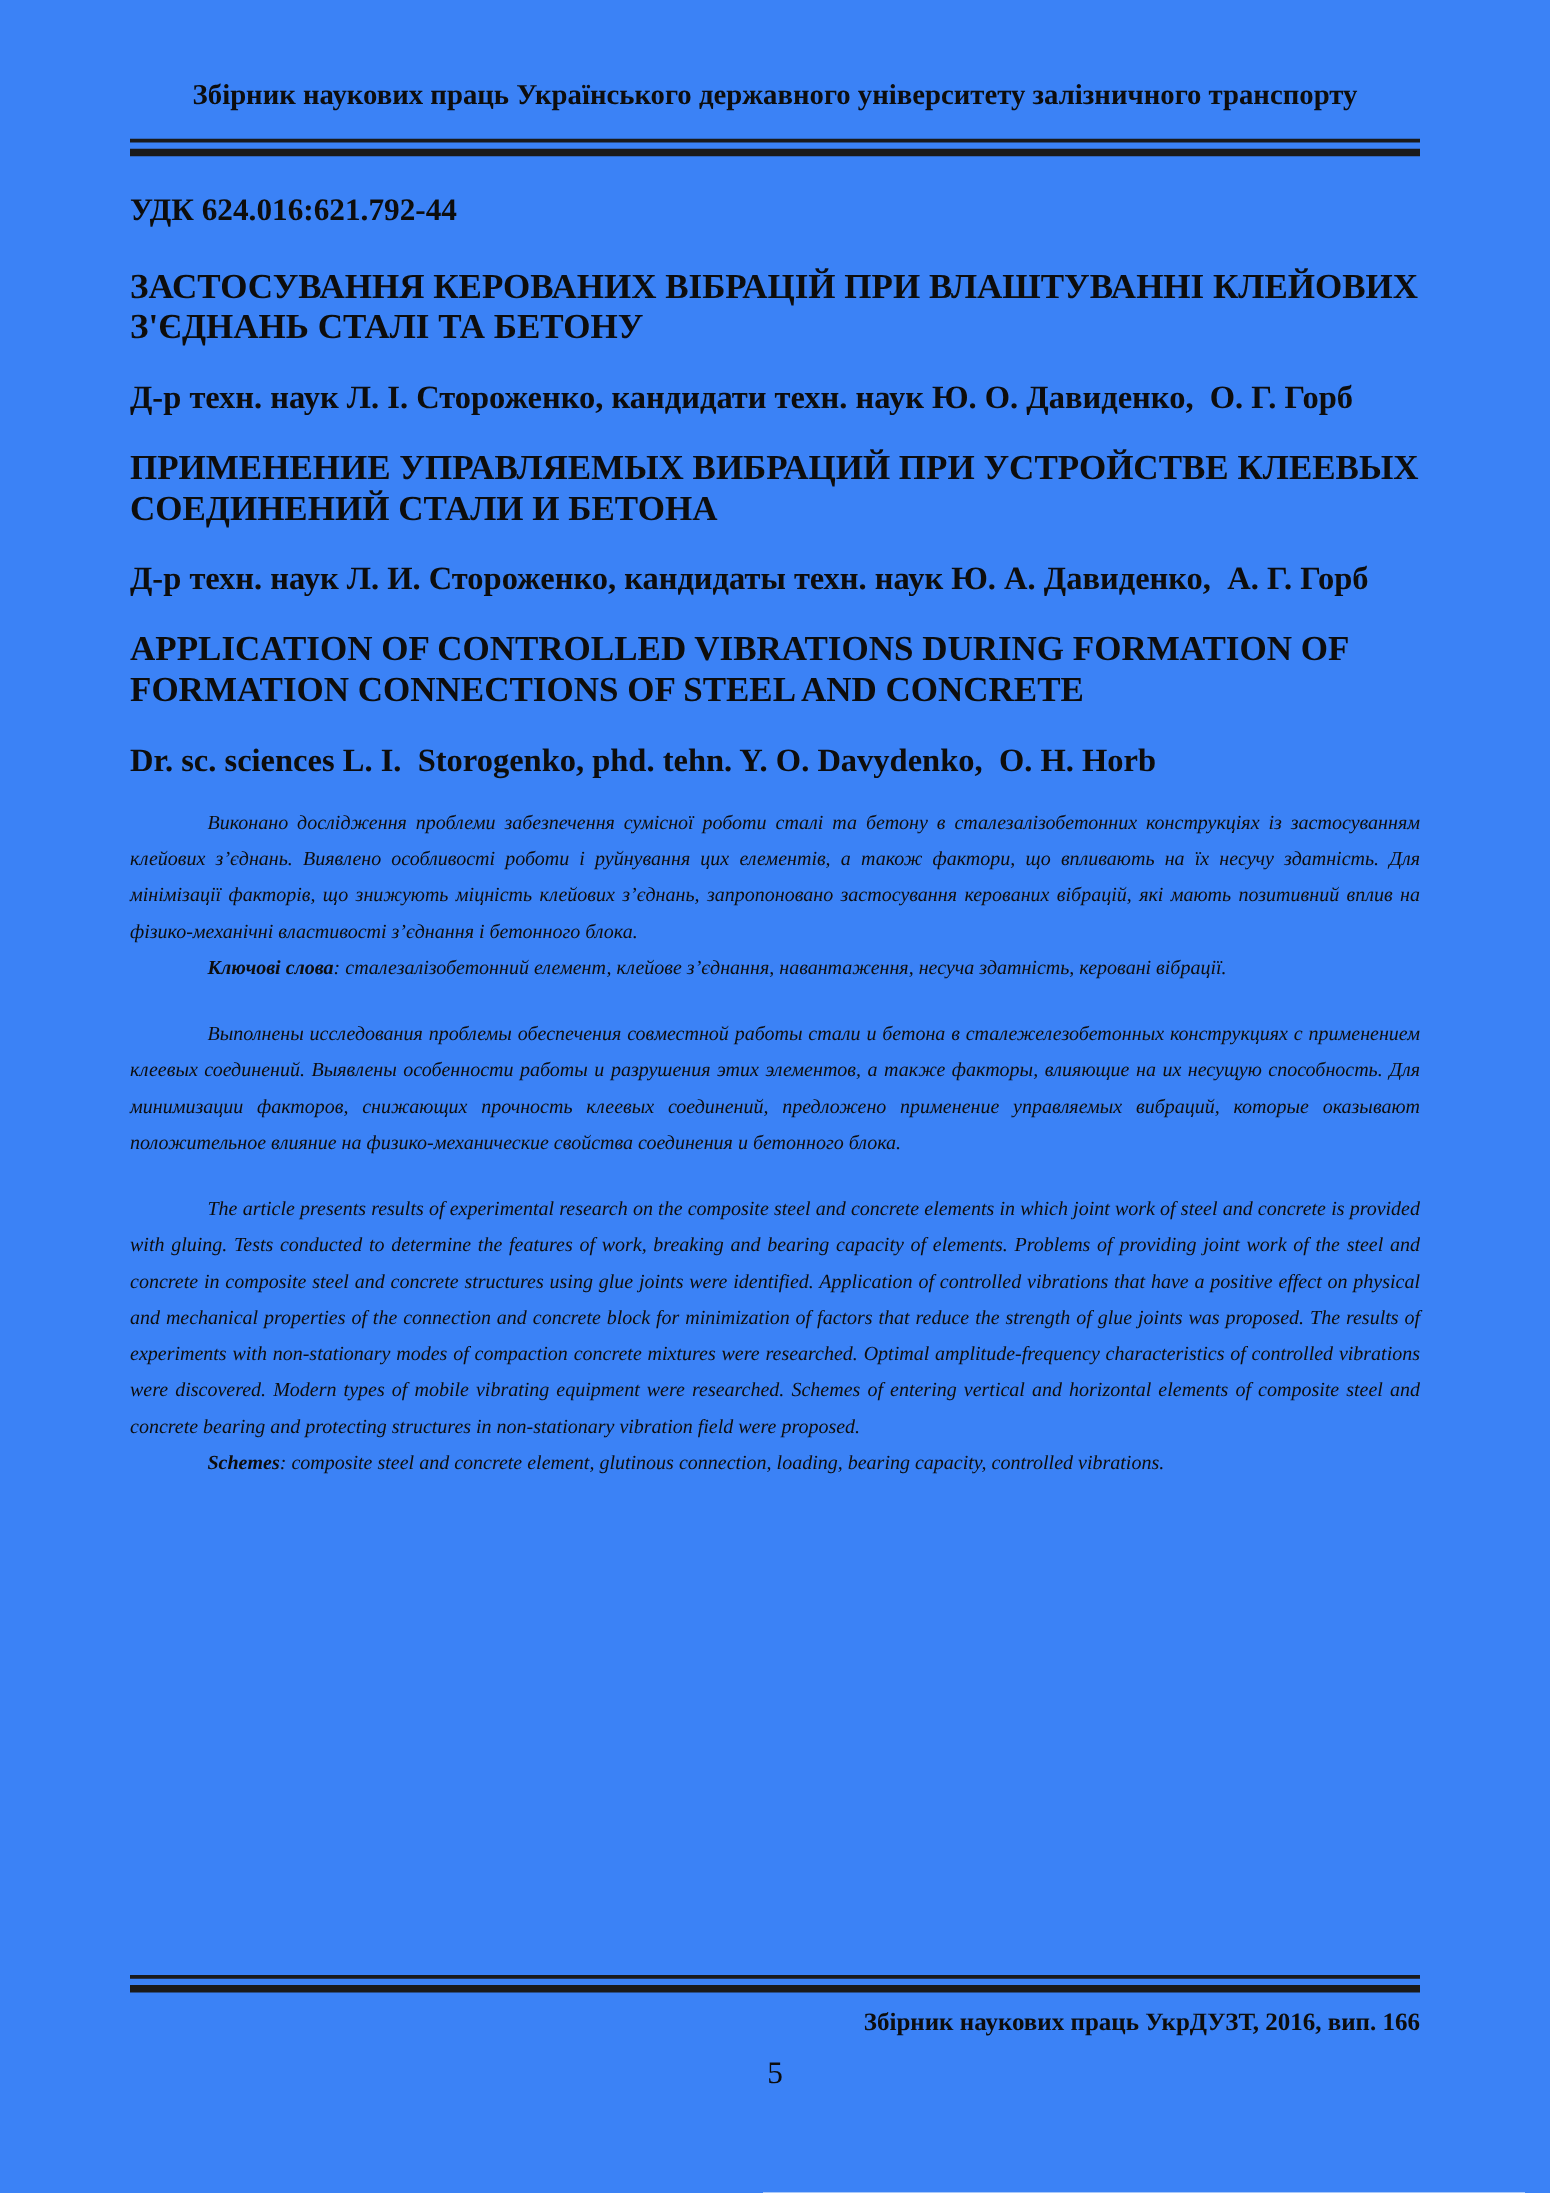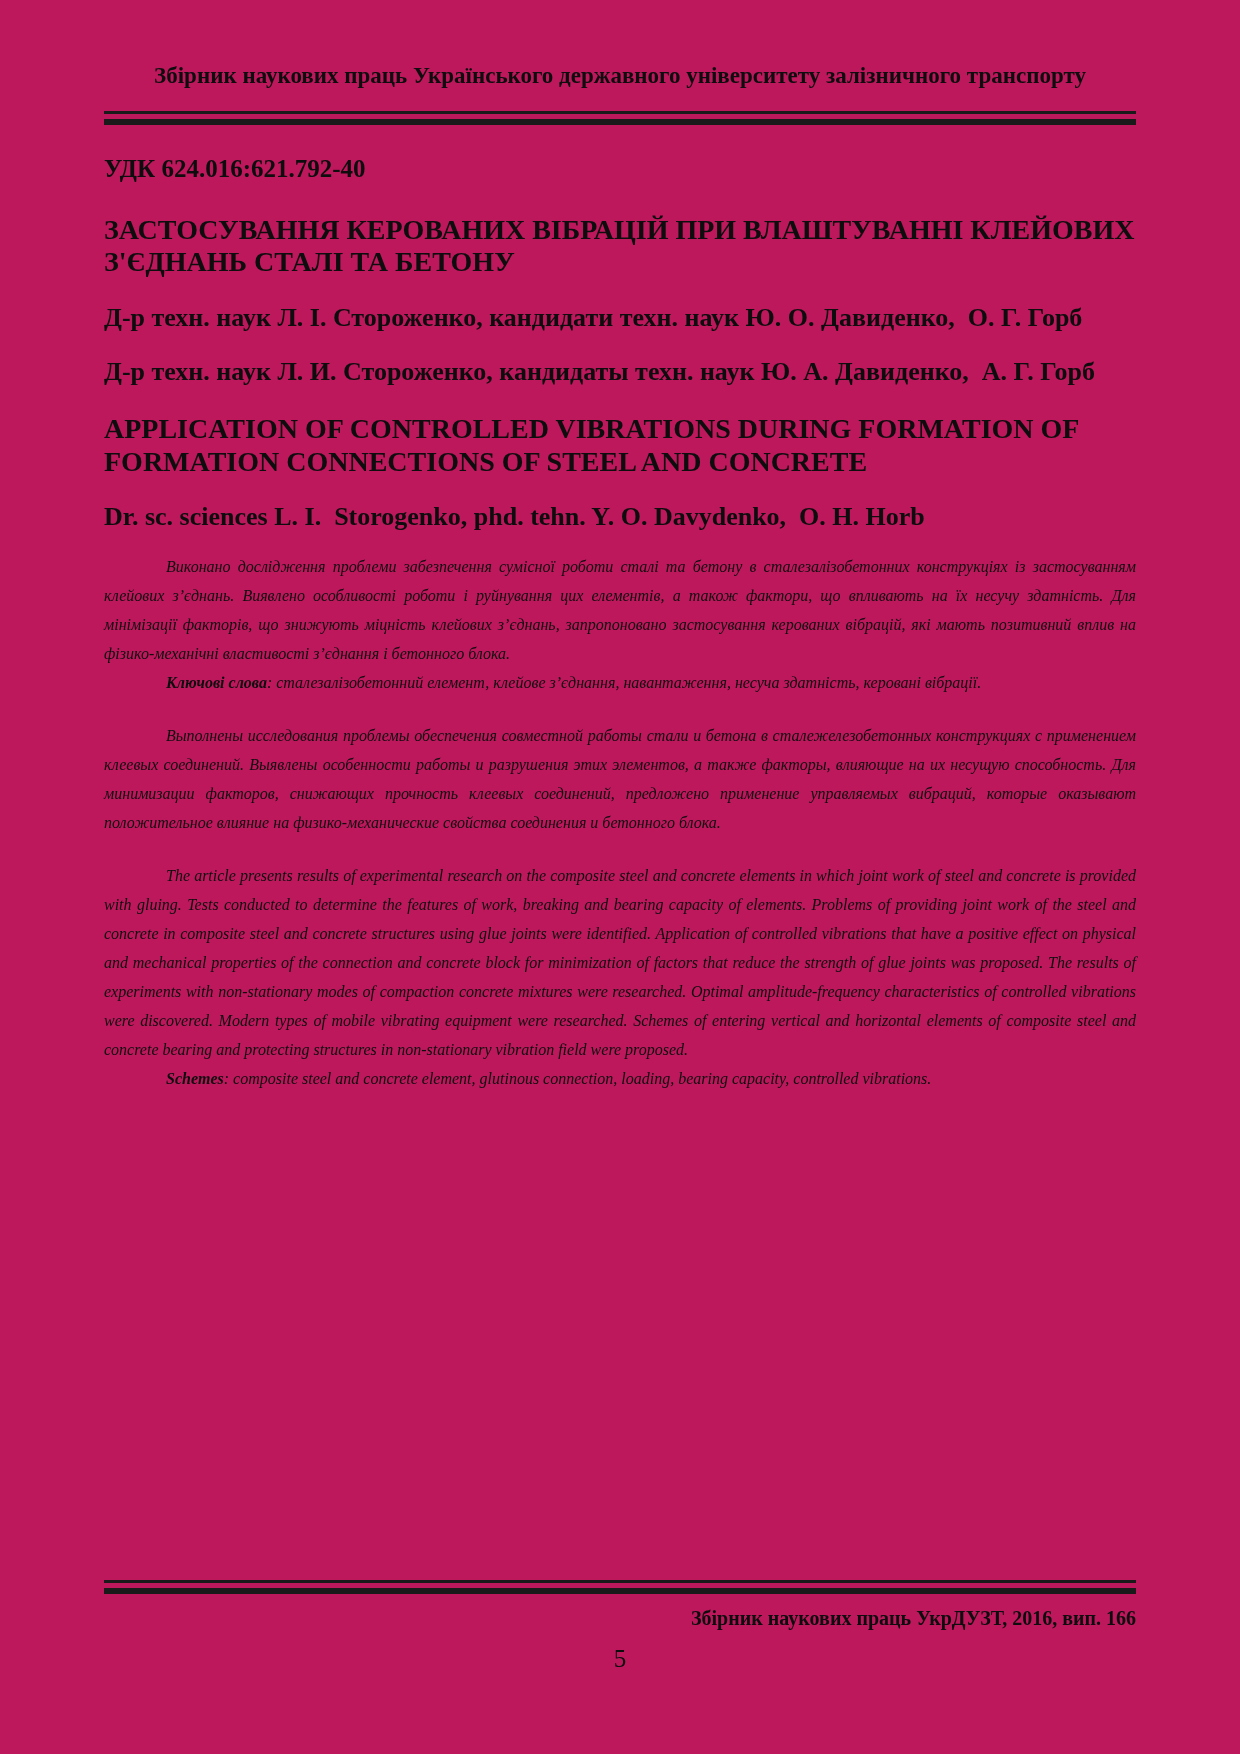--- a/index.html
+++ b/index.html
@@ -6,21 +6,21 @@
     margin: 0;
     padding: 0;
     background: #ffffff;
   }
   .page {
     position: relative;
     width: 1240px;
     height: 1754px;
     box-sizing: border-box;
     padding: 62px 104px 80px 104px;
-    background: #be185d;
+    background: #3b82f6;
     color: #0d0d0d;
     font-family: "Liberation Serif", "DejaVu Serif", serif;
     display: flex;
     flex-direction: column;
     overflow: hidden;
   }
   .journal-header {
     text-align: center;
     font-weight: bold;
     font-size: 23px;
@@ -83,26 +83,27 @@
 </style>
 </head>
 <body>
 
 <div class="page">
 
   <div class="journal-header">Збірник наукових праць Українського державного університету залізничного транспорту</div>
 
   <div class="double-rule"></div>
 
-  <div class="udc">УДК 624.016:621.792-40</div>
+  <div class="udc">УДК 624.016:621.792-44</div>
 
   <h1 class="article-title">ЗАСТОСУВАННЯ КЕРОВАНИХ ВІБРАЦІЙ ПРИ ВЛАШТУВАННІ КЛЕЙОВИХ З'ЄДНАНЬ СТАЛІ ТА БЕТОНУ</h1>
 
   <div class="authors">Д-р техн. наук Л. І. Стороженко, кандидати техн. наук Ю. О. Давиденко,&nbsp; О. Г. Горб</div>
 
+  <h1 class="article-title follow">ПРИМЕНЕНИЕ УПРАВЛЯЕМЫХ ВИБРАЦИЙ ПРИ УСТРОЙСТВЕ КЛЕЕВЫХ СОЕДИНЕНИЙ СТАЛИ И БЕТОНА</h1>
 
   <div class="authors">Д-р техн. наук Л. И. Стороженко, кандидаты техн. наук Ю. А. Давиденко,&nbsp; А. Г. Горб</div>
 
   <h1 class="article-title follow">APPLICATION OF CONTROLLED VIBRATIONS DURING FORMATION OF FORMATION CONNECTIONS OF STEEL AND CONCRETE</h1>
 
   <div class="authors">Dr. sc. sciences L. I.&nbsp; Storogenko, phd. tehn. Y. O. Davydenko,&nbsp; O. H. Horb</div>
 
   <div class="abstract-block first">
     <p class="body-text">Виконано дослідження проблеми забезпечення сумісної роботи сталі та бетону в сталезалізобетонних конструкціях із застосуванням клейових з’єднань. Виявлено особливості роботи і руйнування цих елементів, а також фактори, що впливають на їх несучу здатність. Для мінімізації факторів, що знижують міцність клейових з’єднань, запропоновано застосування керованих вібрацій, які мають позитивний вплив на фізико-механічні властивості з’єднання і бетонного блока.</p>
     <p class="body-text"><span class="kw-label">Ключові слова</span><span>: сталезалізобетонний елемент, клейове з’єднання, навантаження, несуча здатність, керовані вібрації.</span></p>

